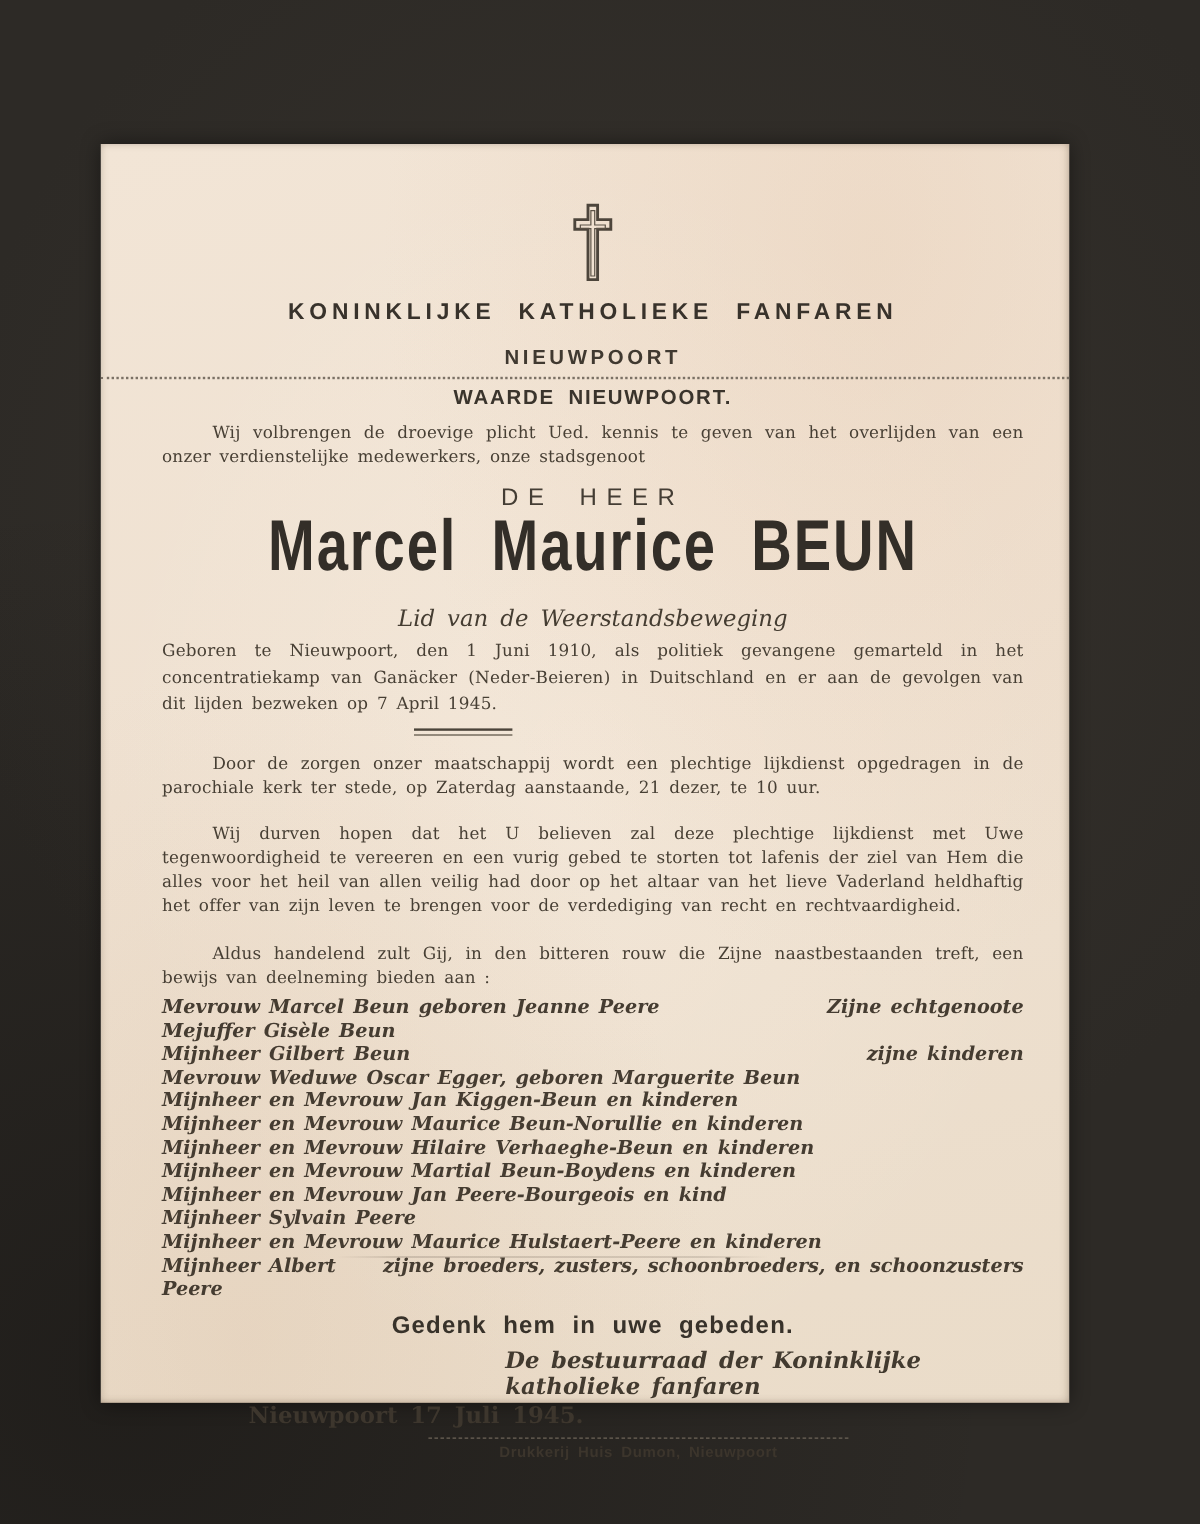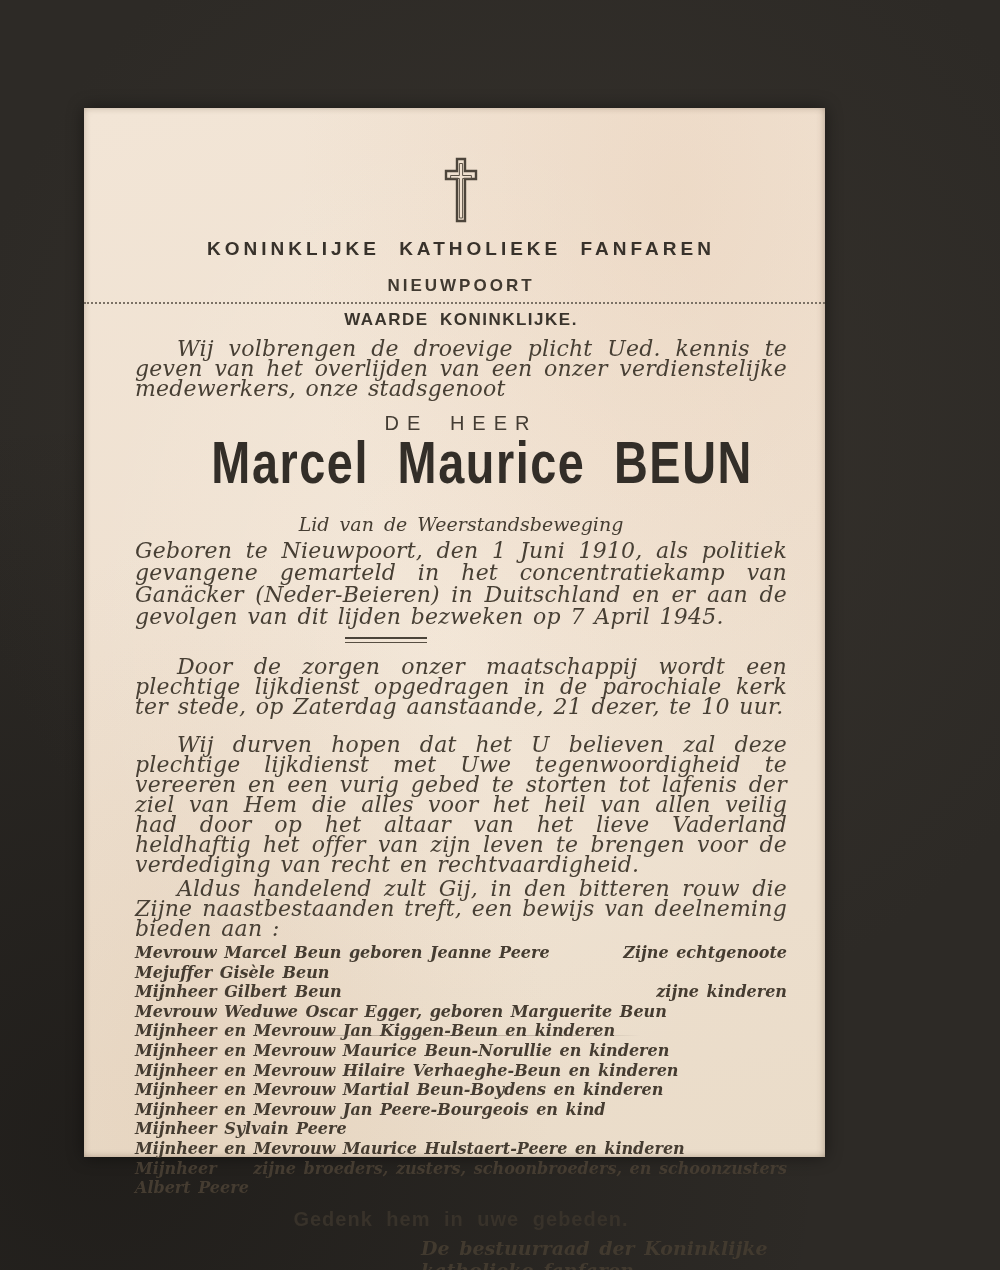--- a/index.html
+++ b/index.html
@@ -8,21 +8,21 @@
     font-family:"DejaVu Serif","Liberation Serif",serif;
   }
   .scene{
     position:relative;width:1000px;height:1270px;
     background:
       radial-gradient(circle at 55% 35%, rgba(70,64,56,0.35), rgba(0,0,0,0) 60%),
       radial-gradient(circle at 10% 90%, rgba(20,18,16,0.5), rgba(0,0,0,0) 50%),
       #2d2a26;
   }
   .paper{
-    position:absolute;left:84px;top:108px;width:741px;height:1049px;
+    position:absolute;left:84px;top:120px;width:807px;height:1049px;
     box-sizing:border-box;padding:0 38px 0 51px;
     background:
       radial-gradient(ellipse at 80% 8%, rgba(228,196,168,0.30), rgba(0,0,0,0) 45%),
       radial-gradient(ellipse at 15% 95%, rgba(214,186,158,0.25), rgba(0,0,0,0) 40%),
       radial-gradient(ellipse at 50% 50%, rgba(255,248,238,0.25), rgba(0,0,0,0) 70%),
       linear-gradient(168deg,#f2e5d6 0%,#efe1d1 45%,#eadcc9 100%);
     box-shadow:
       0 0 16px rgba(0,0,0,0.45),
       inset -4px 0 8px -4px rgba(70,50,30,0.30),
       inset 0 -3px 7px -3px rgba(70,50,30,0.25),
@@ -50,22 +50,22 @@
     margin:8px -38px 0 -51px;height:0;
     border:none;border-top:2px dotted #7b7165;
   }
   .salutation{
     margin-top:6px;text-align:center;
     font-family:"Liberation Sans","DejaVu Sans",sans-serif;
     font-weight:bold;font-size:17px;line-height:20px;
     letter-spacing:1.5px;word-spacing:5px;color:#3a342c;
   }
   .para{
-    margin:0;font-size:22px;line-height:20px;
-    text-align:justify;word-spacing:2.5px;letter-spacing:0.2px;color:#473f34;font-style:italic;
+    margin:0;font-size:14px;line-height:20px;
+    text-align:justify;word-spacing:2.5px;letter-spacing:0.2px;color:#473f34;
   }
   .indent{text-indent:42px;}
   .para-intro{margin-top:9px;}
   .de-heer{
     margin-top:13px;text-align:center;
     font-family:"Liberation Sans","DejaVu Sans",sans-serif;
     font-size:20px;line-height:23px;letter-spacing:8px;word-spacing:8px;color:#443d34;
   }
   .name{
     margin-top:2px;text-align:center;line-height:52px;white-space:nowrap;
@@ -79,21 +79,21 @@
     margin-top:9px;text-align:center;font-style:italic;
     font-size:19px;line-height:22px;word-spacing:4px;color:#453d32;
   }
   .para-bio{margin-top:5px;line-height:22px;}
   .divider-short{
     margin:9px 0 0 210px;width:82px;height:3px;
     border-top:2px solid #4b443a;border-bottom:1px solid #574e42;
   }
   .para-service{margin-top:14px;}
   .para-hope{margin-top:18px;}
-  .para-condolence{margin-top:4px;}
+  .para-condolence{margin-top:20px;}
   .family-list{margin-top:4px;}
   .family-row{
     display:flex;justify-content:space-between;align-items:baseline;
     font-style:italic;font-weight:600;
     font-size:16px;line-height:19.6px;color:#453c31;word-spacing:2px;
   }
   .family-relation{text-align:right;white-space:nowrap;}
   .remember{
     margin-top:9px;text-align:center;
     font-family:"Liberation Sans","DejaVu Sans",sans-serif;
@@ -130,21 +130,21 @@
         <path d="M14 3 h8 v12 h11 v8 h-11 v42 h-8 v-42 h-11 v-8 h11 z" fill="none" stroke="#4d453b" stroke-width="2.4"></path>
         <path d="M16.4 7.5 h3.2 v12 h8.8 v3 h-8.8 v39.5 h-3.2 v-39.5 h-8.8 v-3 h8.8 z" fill="none" stroke="#5b5246" stroke-width="1"></path>
       </svg>
     </div>
 
     <div class="org">KONINKLIJKE KATHOLIEKE FANFAREN</div>
     <div class="city">NIEUWPOORT</div>
 
     <hr class="rule-dotted">
 
-    <div class="salutation">WAARDE KONINKLIJKE.</div>
+    <div class="salutation">WAARDE NIEUWPOORT.</div>
 
     <p class="para indent para-intro">Wij volbrengen de droevige plicht Ued. kennis te geven van het overlijden van een onzer verdienstelijke medewerkers, onze stadsgenoot</p>
 
     <div class="de-heer">DE HEER</div>
 
     <div class="name">
       <span>Marcel Maurice BEUN</span>
     </div>
 
     <div class="subtitle">Lid van de Weerstandsbeweging</div>

